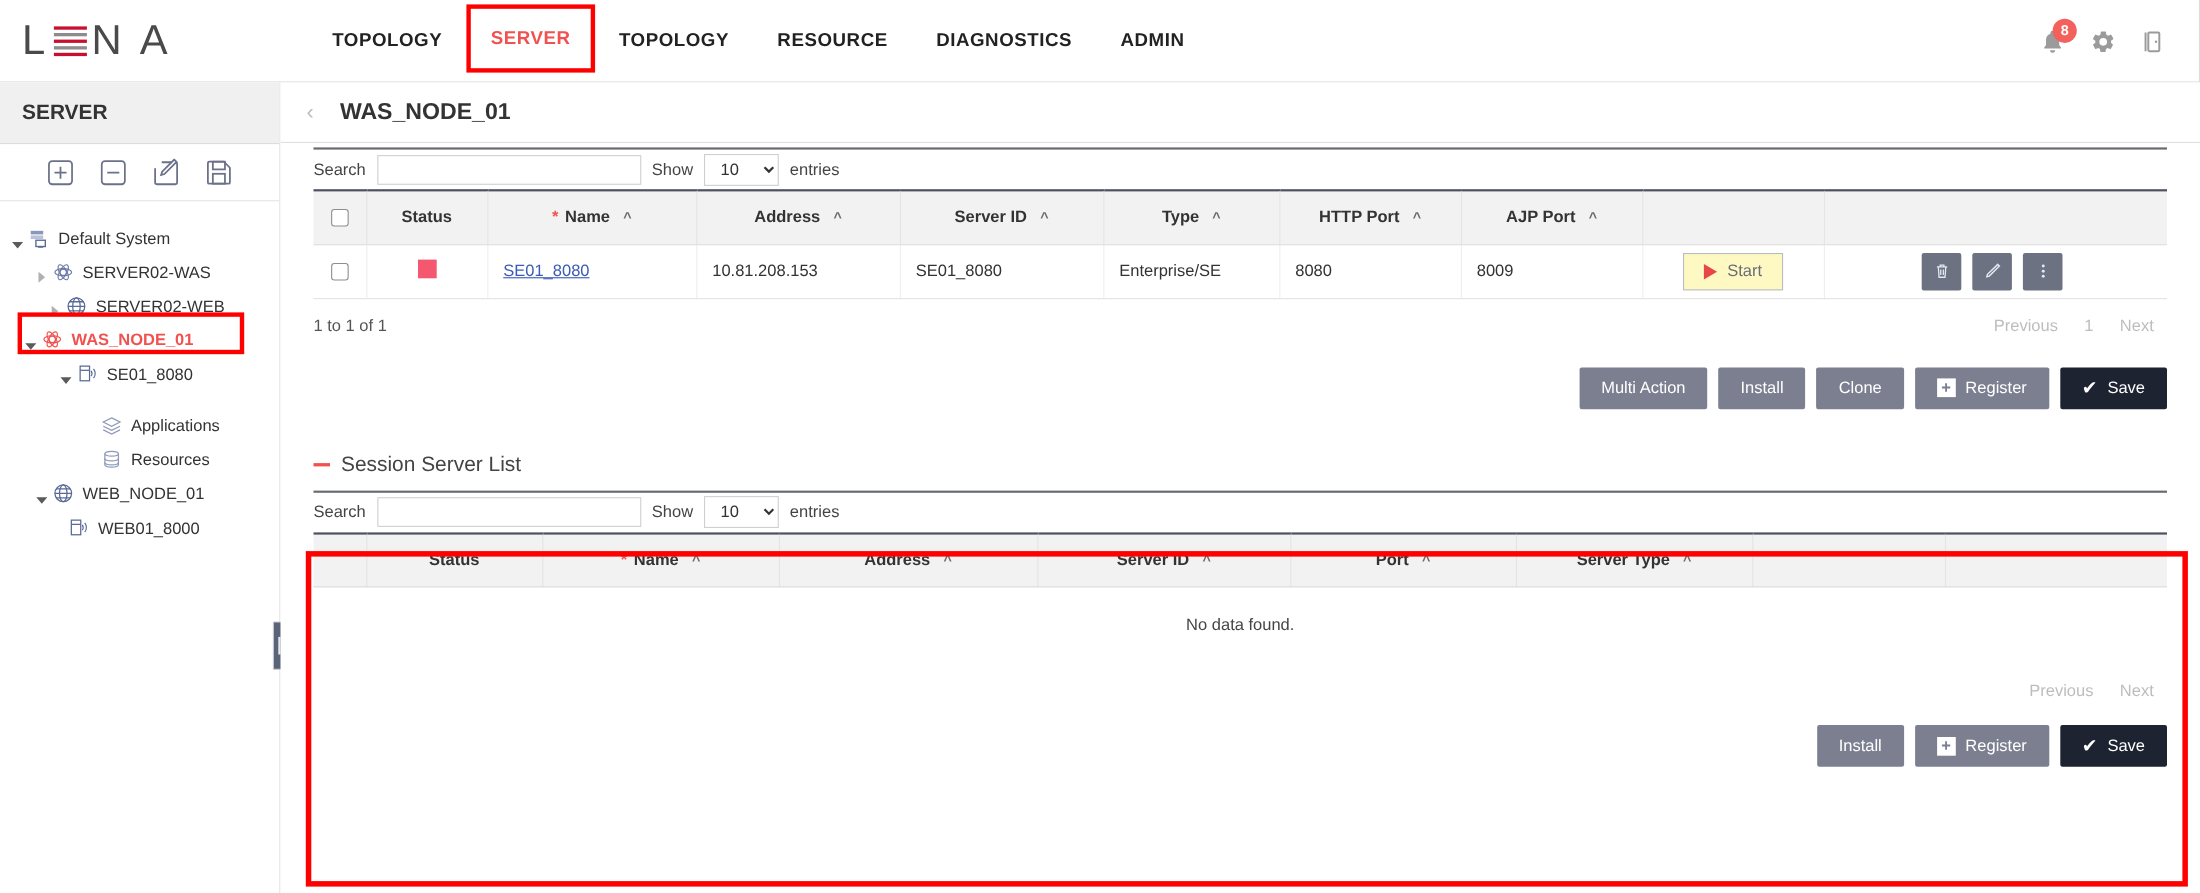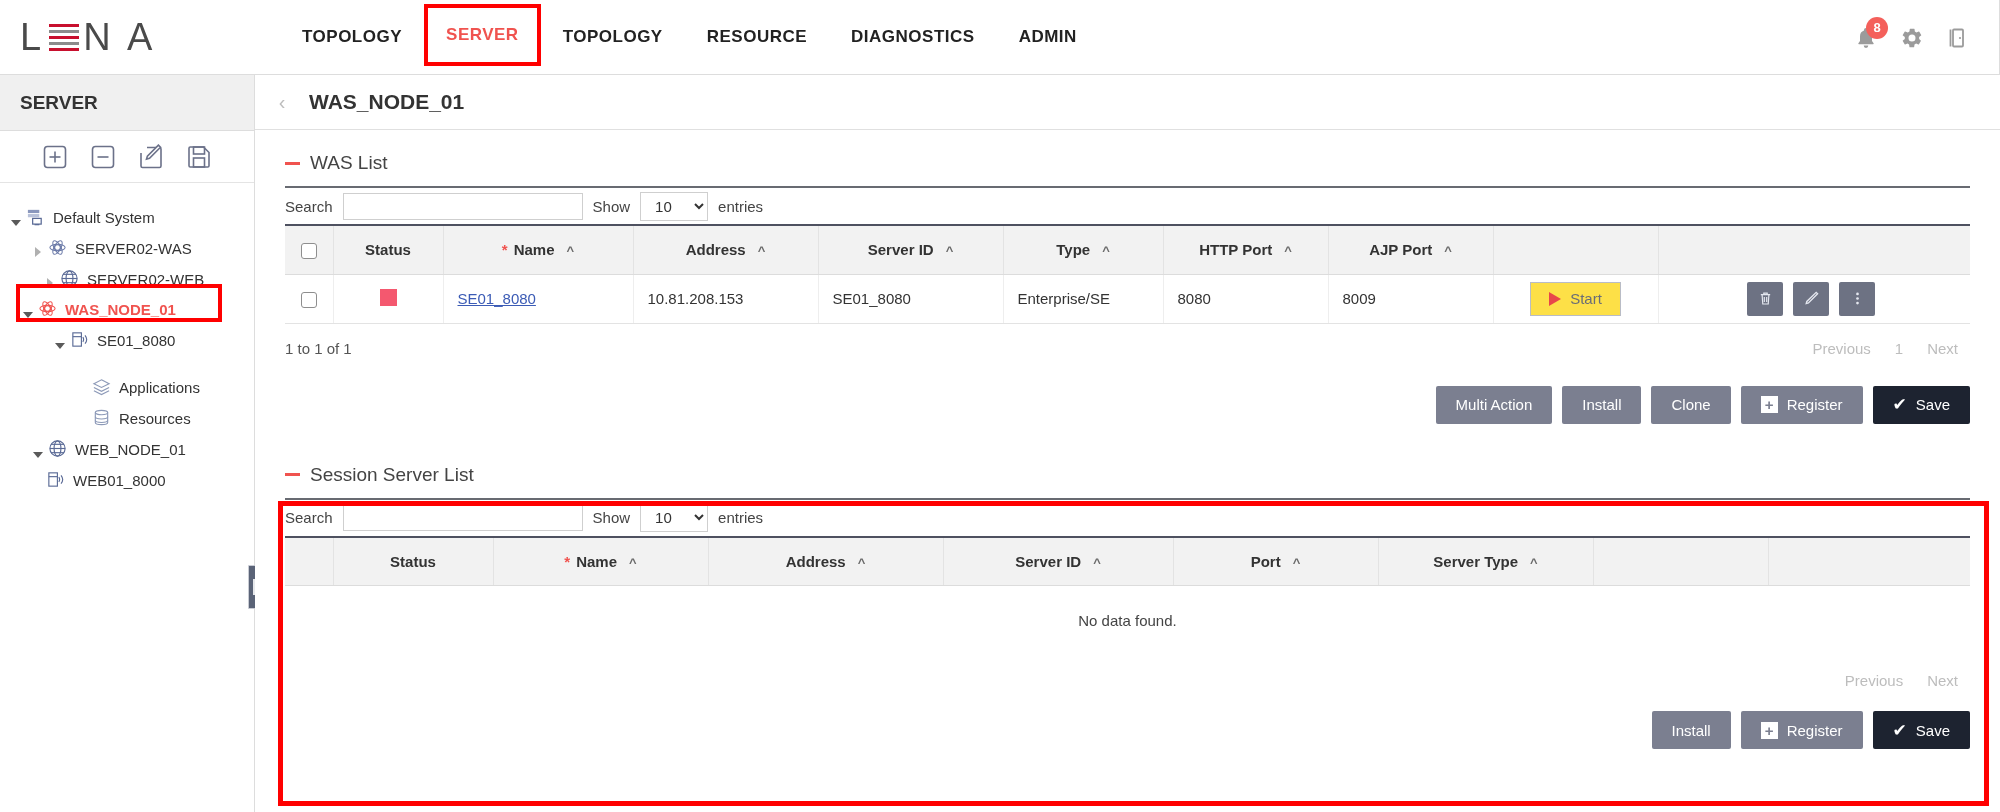--- a/index.html
+++ b/index.html
@@ -159,21 +159,21 @@
   .sort-caret { color: #6b6b6b; font-size: 13px; margin-left: 12px; }
   .cb {
     width: 16px; height: 16px; border: 1px solid #8e8e8e; border-radius: 3px;
     background: #ffffff; display: inline-block; cursor: pointer; vertical-align: middle;
   }
   .status-sq { width: 17px; height: 17px; background: #f4586f; display: inline-block; }
   .link { color: #3b5bb5; text-decoration: underline; cursor: pointer; }
 
   .btn-start {
     display: inline-flex; align-items: center; gap: 9px;
-    border: 1px solid #b9bcc6; background: #fde047; color: #6a6d77;
+    border: 1px solid #b9bcc6; background: #fef9c3; color: #6a6d77;
     height: 34px; padding: 0 18px; font-size: 15px; cursor: pointer;
     font-family: "Liberation Sans", sans-serif;
   }
   .play-tri { width: 0; height: 0; border-top: 7px solid transparent; border-bottom: 7px solid transparent; border-left: 12px solid #e8474a; }
 
   .icon-btn {
     width: 36px; height: 34px; background: #6d7283; border: none; cursor: pointer;
     display: inline-flex; align-items: center; justify-content: center;
     border-radius: 2px; margin-right: 6px; vertical-align: middle;
   }
@@ -404,21 +404,21 @@
               <circle cx="10" cy="10" r="8"></circle>
               <ellipse cx="10" cy="10" rx="3.6" ry="8"></ellipse>
               <line x1="2" y1="10" x2="18" y2="10"></line>
               <line x1="3.2" y1="5.6" x2="16.8" y2="5.6"></line>
               <line x1="3.2" y1="14.4" x2="16.8" y2="14.4"></line>
             </svg>
         </span>
         <span class="tlabel">WEB_NODE_01</span>
       </div>
 
-      <div class="tree-row" style="padding-left:28px;">
+      <div class="tree-row" style="padding-left:44px;">
         <span class="tw"></span>
         <span class="ticon-sm">
           <svg width="19" height="19" viewBox="0 0 20 20" fill="none" stroke="#5a6a96" stroke-width="1.2">
               <rect x="3" y="3" width="9" height="14"></rect>
               <line x1="3" y1="7" x2="12" y2="7"></line>
               <path d="M13.5 7.5a4.5 4.5 0 0 1 0 5M15.8 5.6a7 7 0 0 1 0 8.8"></path>
             </svg>
         </span>
         <span class="tlabel">WEB01_8000</span>
       </div>
@@ -431,24 +431,20 @@
     </div>
 
   <div class="main">
 
     <div class="page-head">
       <div class="collapse-arrow">‹</div>
       <div class="page-title">WAS_NODE_01</div>
     </div>
 
     <div class="section">
-      <div class="sec-head">
-        <span class="sec-dash"></span>
-        <span class="sec-title">WAS List</span>
-      </div>
       <div class="sec-rule"></div>
 
       <div class="tbl-controls">
         <label>Search</label>
         <input class="search-box" type="text" value="" style="">
         <label>Show</label>
         <select class="show-select">
           <option>10</option>
           <option>25</option>
           <option>50</option>

